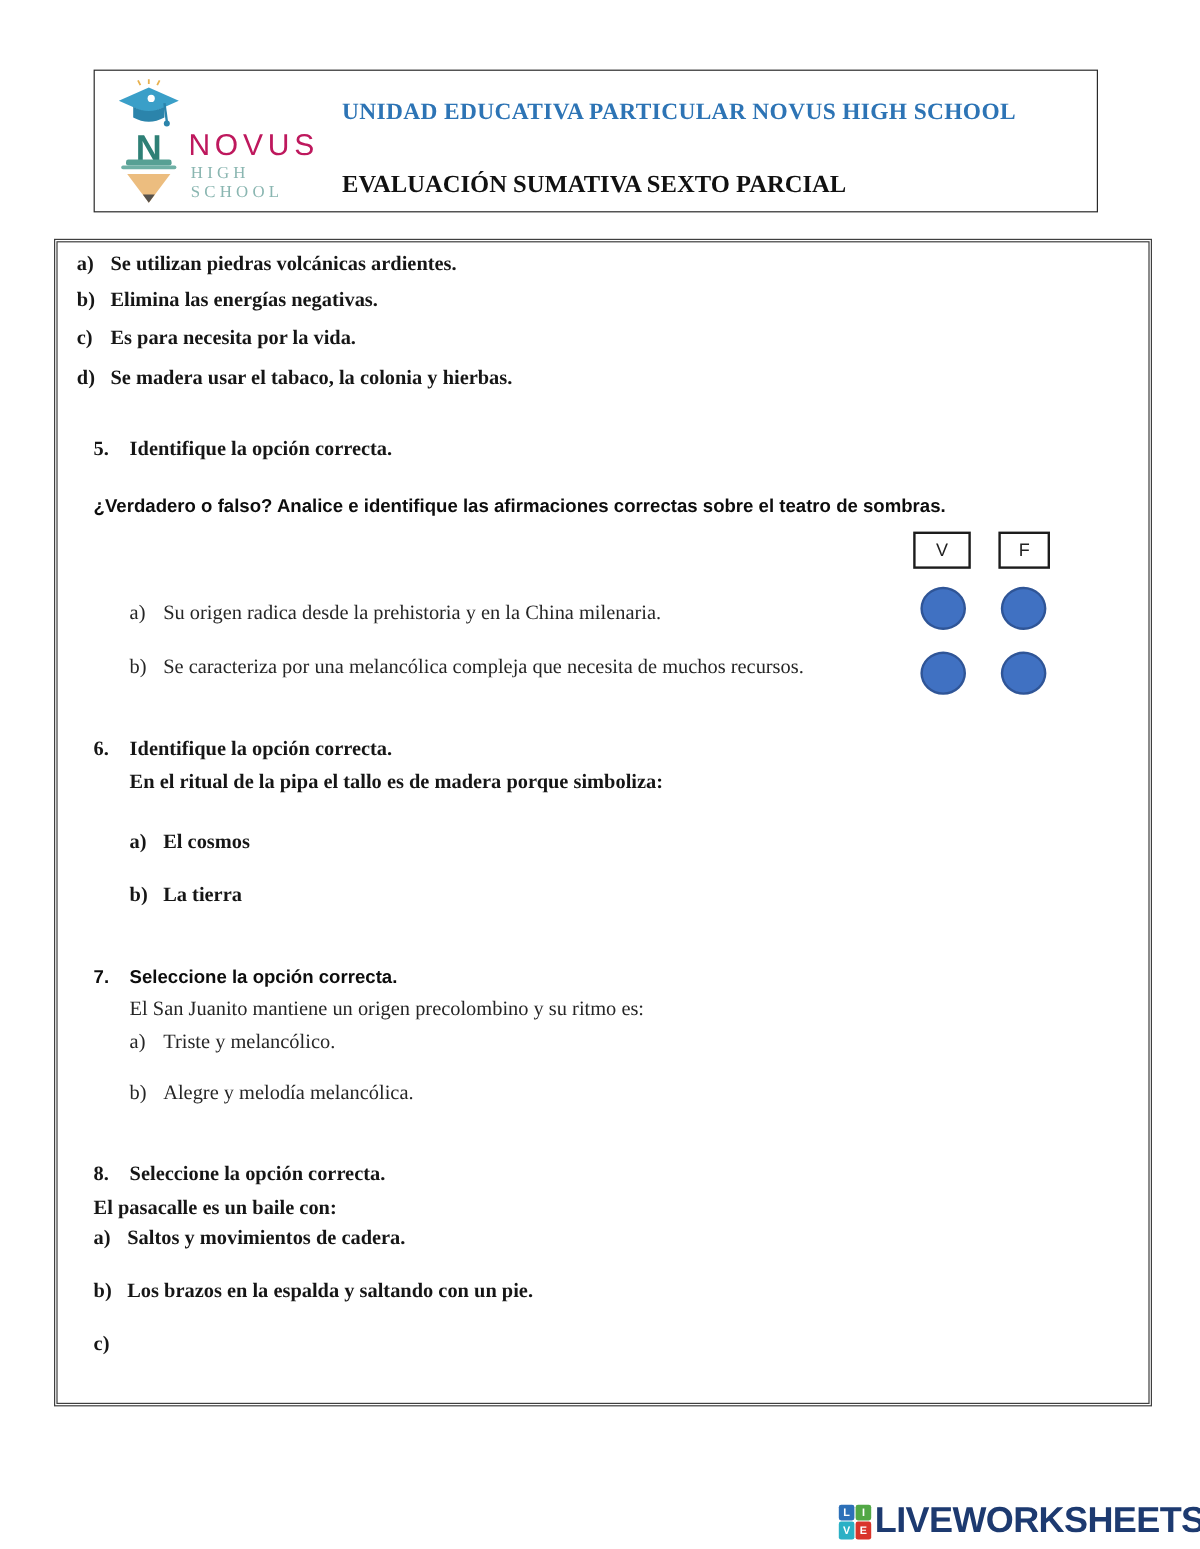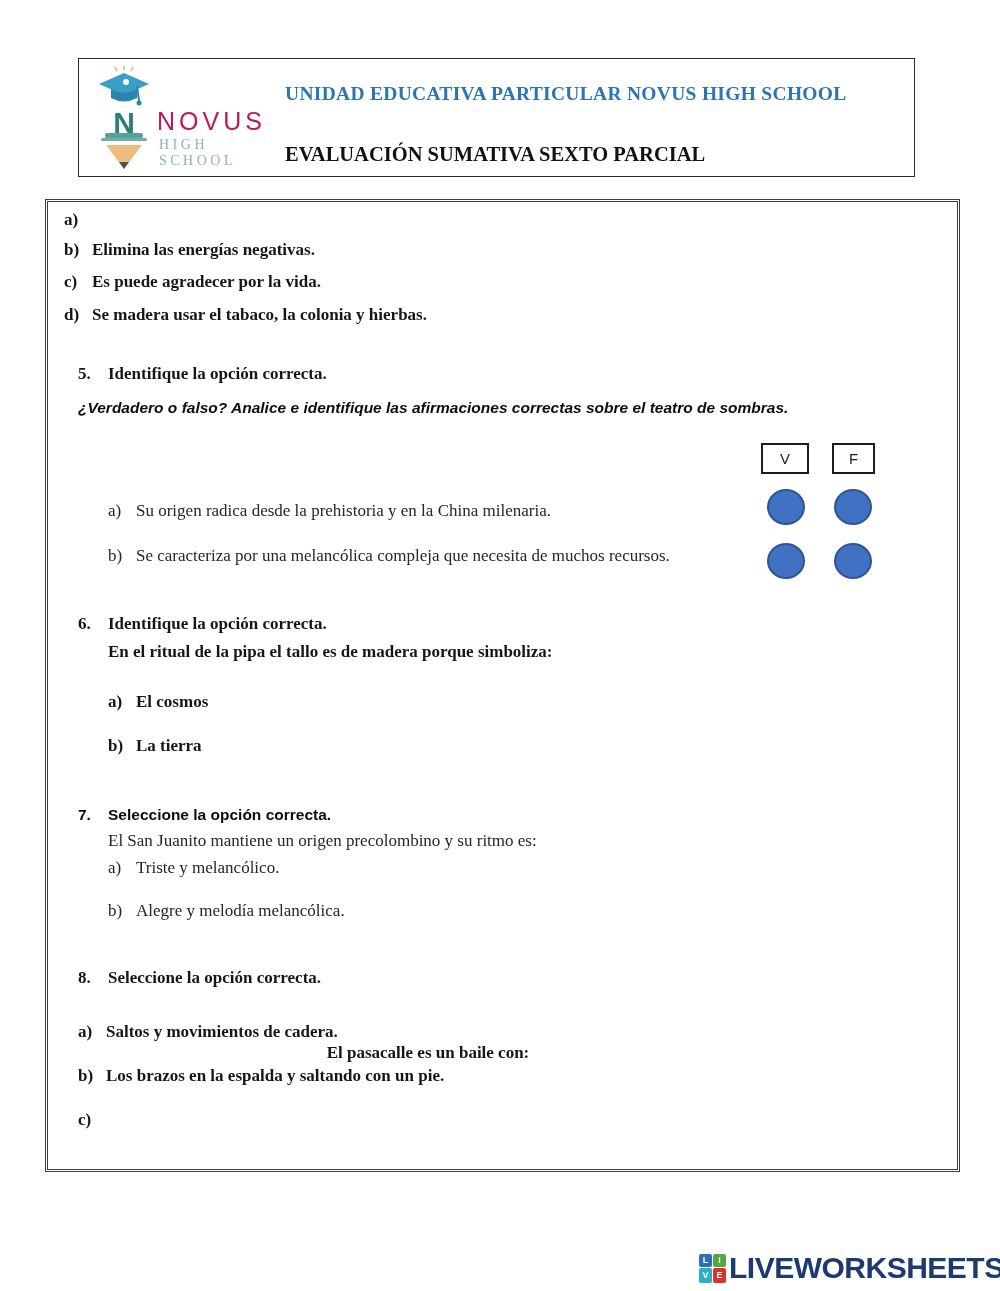--- a/index.html
+++ b/index.html
@@ -101,39 +101,40 @@
       <div class="logo-sub">HIGH SCHOOL</div>
     </div>
     <div class="school-name">UNIDAD EDUCATIVA PARTICULAR NOVUS HIGH SCHOOL</div>
     <div class="doc-title">EVALUACIÓN SUMATIVA SEXTO PARCIAL</div>
   </div>
 
   <div class="main-box">
 
     <div class="row serif-b" style="left:16px; top:8px;  width:860px;">
       <span class="lbl">a)</span>
+      <span>Se utilizan piedras volcánicas ardientes.</span>
     </div>
     <div class="row serif-b" style="left:16px; top:38px; width:860px;">
       <span class="lbl">b)</span>
       <span>Elimina las energías negativas.</span>
     </div>
     <div class="row serif-b" style="left:16px; top:70px; width:860px;">
       <span class="lbl">c)</span>
-      <span>Es puede agradecer por la vida.</span>
+      <span>Es para necesita por la vida.</span>
     </div>
     <div class="row serif-b" style="left:16px; top:103px; width:860px;">
       <span class="lbl">d)</span>
       <span>Se madera usar el tabaco, la colonia y hierbas.</span>
     </div>
 
     <div class="row serif-b" style="left:30px; top:162px; width:700px;">
       <span class="num">5.</span>
       <span>Identifique la opción correcta.</span>
     </div>
-    <div class="sans-b" style="position:absolute; left:30px; top:197px; width:810px;font-style:italic;">¿Verdadero o falso? Analice e identifique las afirmaciones correctas sobre el teatro de sombras.</div>
+    <div class="sans-b" style="position:absolute; left:30px; top:212px; width:810px;">¿Verdadero o falso? Analice e identifique las afirmaciones correctas sobre el teatro de sombras.</div>
 
     <div class="vf-box" style="left:713px; top:241px; width:48px;">
       <span>V</span>
     </div>
     <div class="vf-box" style="left:784px; top:241px; width:43px;">
       <span>F</span>
     </div>
 
     <div class="row serif-r" style="left:60px; top:299px; width:640px;">
       <span class="lbl">a)</span>
@@ -174,21 +175,21 @@
     </div>
     <div class="row serif-r" style="left:60px; top:699px; width:600px;">
       <span class="lbl">b)</span>
       <span>Alegre y melodía melancólica.</span>
     </div>
 
     <div class="row serif-b" style="left:30px; top:766px; width:700px;">
       <span class="num">8.</span>
       <span>Seleccione la opción correcta.</span>
     </div>
-    <div class="serif-b" style="position:absolute; left:30px; top:841px; width:700px;text-align:center;">El pasacalle es un baile con:</div>
+    <div class="serif-b" style="position:absolute; left:30px; top:795px; width:700px;">El pasacalle es un baile con:</div>
     <div class="row serif-b" style="left:30px; top:820px; width:700px;">
       <span class="lbl">a)</span>
       <span>Saltos y movimientos de cadera.</span>
     </div>
     <div class="row serif-b" style="left:30px; top:864px; width:700px;">
       <span class="lbl">b)</span>
       <span>Los brazos en la espalda y saltando con un pie.</span>
     </div>
     <div class="row serif-b" style="left:30px; top:908px; width:700px;">
       <span class="lbl">c)</span>

